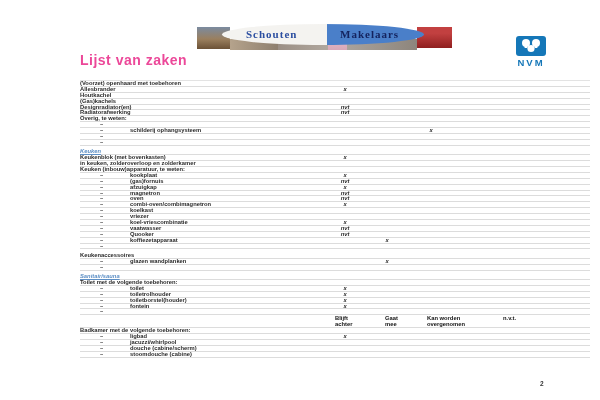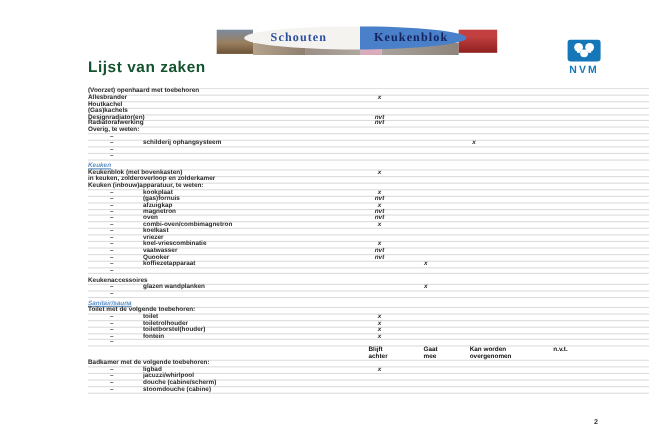--- a/index.html
+++ b/index.html
@@ -15,21 +15,21 @@
   .p6{left:417px;top:27px;width:35px;height:21px;background:linear-gradient(180deg,#c24040 30%,#8f1f1f);}
   .ellipse{position:absolute;left:222px;top:24px;width:202px;height:21px;border-radius:50%;z-index:2;
     background:linear-gradient(90deg,#f4f3f0 0%,#f4f3f0 52%,#4a7fc9 52%,#4a7fc9 100%);
     display:flex;align-items:center;}
   .ellipse .l{position:absolute;left:24px;top:4px;font-family:"Liberation Serif",serif;font-weight:bold;font-size:11px;letter-spacing:1px;color:#2b4ea0;}
   .ellipse .r{position:absolute;left:118px;top:4px;font-family:"Liberation Serif",serif;font-weight:bold;font-size:11px;letter-spacing:1px;color:#14235e;}
 
   .nvm{position:absolute;left:514px;top:36px;z-index:2;}
 
   
-  .title{position:absolute;left:80px;top:52px;font-size:14px;font-weight:bold;letter-spacing:.5px;color:#14532d;text-align:center;}
+  .title{position:absolute;left:80px;top:52px;font-size:14px;font-weight:bold;letter-spacing:.5px;color:#ec4899;text-align:center;}
 
   
   .tbl{position:absolute;left:80px;top:80px;width:510px;border-top:1px solid #e3e3e3;}
   .row{position:relative;height:5.9px;box-sizing:border-box;border-bottom:1px solid #dcdcdc;
        font-size:5.8px;line-height:5.2px;font-weight:600;color:#2a2a2a;}
   .gap{height:3.5px;}
   .dash{position:absolute;left:20px;top:0;}
   .label{position:absolute;left:0;top:0;white-space:nowrap;}
   .label.ind{left:50px;}
   .sec .sec-label{color:#5d8fc5;font-style:italic;text-decoration:underline;}
@@ -52,21 +52,21 @@
 
 <div class="photo p1"></div>
 <div class="photo p2"></div>
 <div class="photo p3"></div>
 <div class="photo p4"></div>
 <div class="photo p5"></div>
 <div class="photo p6"></div>
 
 <div class="ellipse">
   <span class="l">Schouten</span>
-  <span class="r">Keukenblok</span>
+  <span class="r">Makelaars</span>
 </div>
 
 <div class="nvm">
   <svg width="34" height="32" viewBox="0 0 34 32">
     <rect x="2" y="0" width="30" height="20" rx="3" fill="#1577b8"></rect>
     <circle cx="12" cy="7" r="4" fill="#ffffff"></circle>
     <rect x="10.6" y="7" width="2.8" height="5" fill="#ffffff"></rect>
     <circle cx="22" cy="7" r="4" fill="#ffffff"></circle>
     <rect x="20.6" y="7" width="2.8" height="5" fill="#ffffff"></rect>
     <circle cx="17" cy="12.5" r="3.6" fill="#ffffff"></circle>

